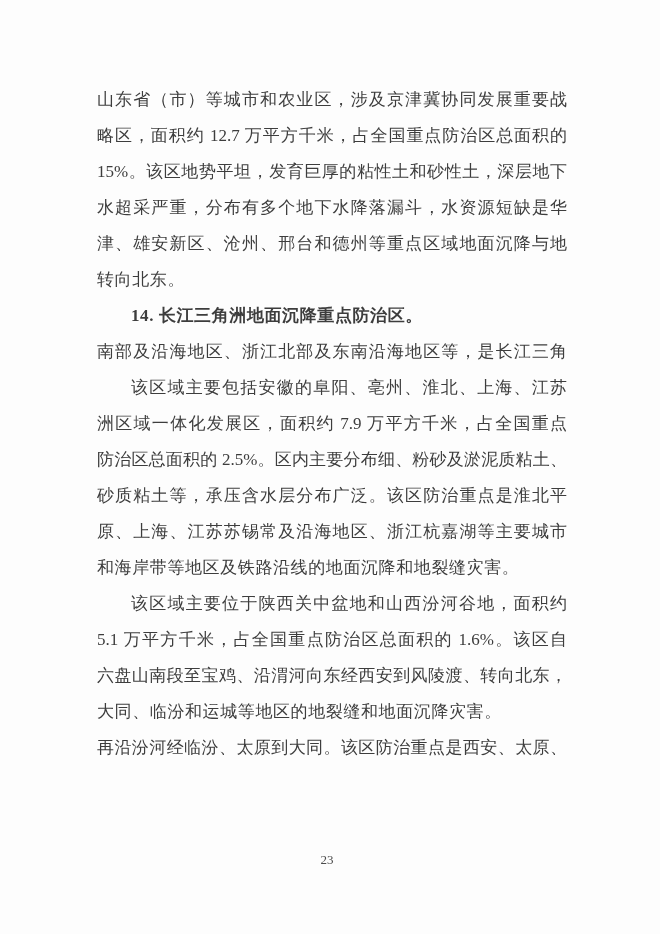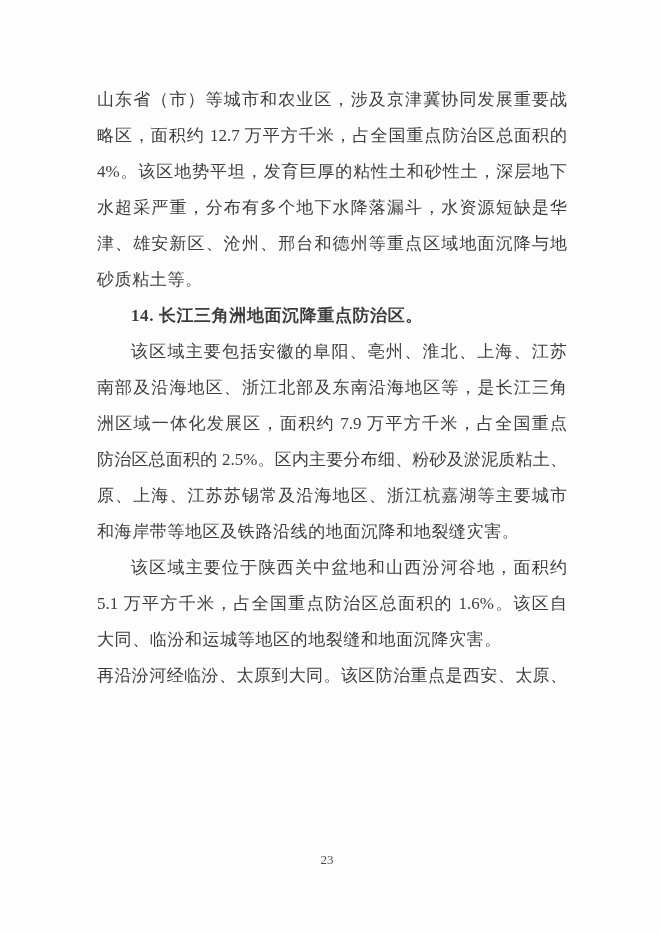--- a/index.html
+++ b/index.html
@@ -62,36 +62,38 @@
   }
 </style>
 </head>
 <body>
 
 <div class="page">
   <div class="text-block">
 
     <div class="line">山东省（市）等城市和农业区，涉及京津冀协同发展重要战</div>
     <div class="line">略区，面积约 12.7 万平方千米，占全国重点防治区总面积的</div>
-    <div class="line">4%。该区地势平坦，发育巨厚的粘性土和砂性土，深层地下</div>
+    <div class="line">15%。该区地势平坦，发育巨厚的粘性土和砂性土，深层地下</div>
     <div class="line">水超采严重，分布有多个地下水降落漏斗，水资源短缺是华</div>
     <div class="line">津、雄安新区、沧州、邢台和德州等重点区域地面沉降与地</div>
-    <div class="line flush">砂质粘土等。</div>
+    <div class="line flush">转向北东。</div>
 
     <div class="line heading">14. 长江三角洲地面沉降重点防治区。</div>
 
+    <div class="line">南部及沿海地区、浙江北部及东南沿海地区等，是长江三角</div>
     <div class="line indent">该区域主要包括安徽的阜阳、亳州、淮北、上海、江苏</div>
-    <div class="line">南部及沿海地区、浙江北部及东南沿海地区等，是长江三角</div>
     <div class="line">洲区域一体化发展区，面积约 7.9 万平方千米，占全国重点</div>
     <div class="line">防治区总面积的 2.5%。区内主要分布细、粉砂及淤泥质粘土、</div>
+    <div class="line">砂质粘土等，承压含水层分布广泛。该区防治重点是淮北平</div>
     <div class="line">原、上海、江苏苏锡常及沿海地区、浙江杭嘉湖等主要城市</div>
     <div class="line flush">和海岸带等地区及铁路沿线的地面沉降和地裂缝灾害。</div>
 
 
     <div class="line indent">该区域主要位于陕西关中盆地和山西汾河谷地，面积约</div>
     <div class="line">5.1 万平方千米，占全国重点防治区总面积的 1.6%。该区自</div>
+    <div class="line">六盘山南段至宝鸡、沿渭河向东经西安到风陵渡、转向北东，</div>
     <div class="line flush">大同、临汾和运城等地区的地裂缝和地面沉降灾害。</div>
     <div class="line">再沿汾河经临汾、太原到大同。该区防治重点是西安、太原、</div>
 
   </div>
 
   <div class="page-number">23</div>
 </div>
 
 </body></html>

